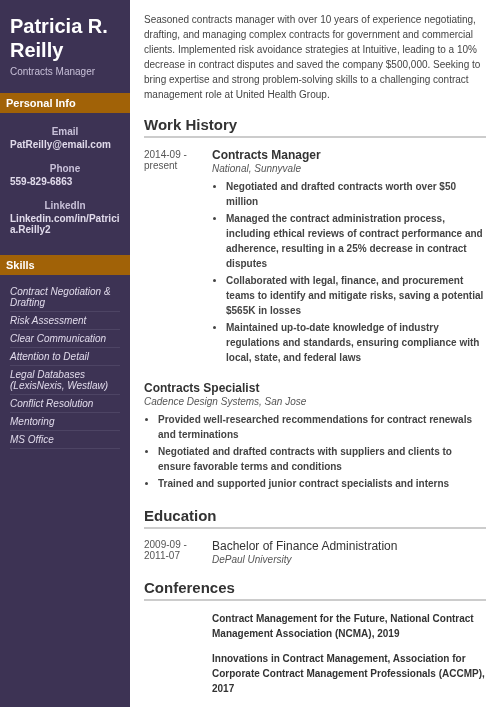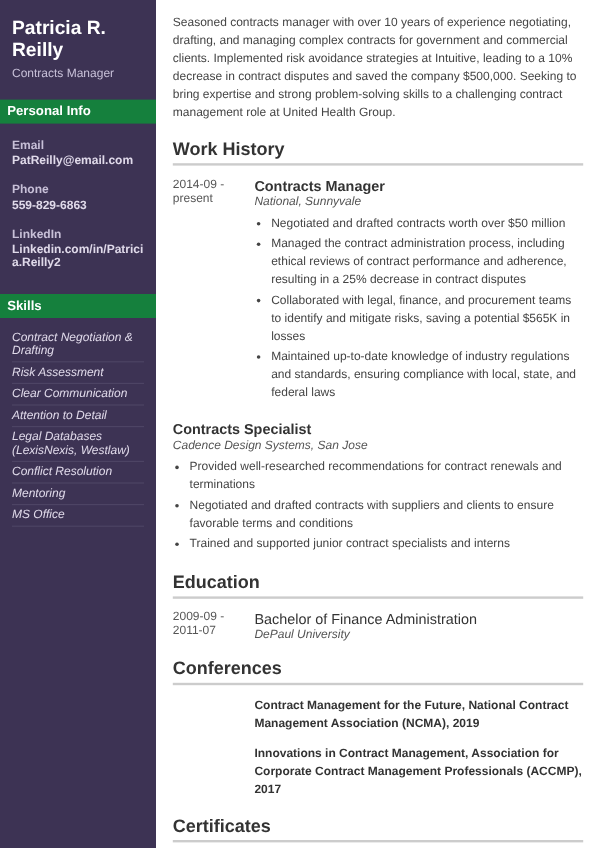--- a/index.html
+++ b/index.html
@@ -18,45 +18,46 @@
     
     .sidebar {
       width: 130px;
       min-height: 707px;
       background: #3d3354;
       color: #fff;
       padding: 14px 10px;
       flex-shrink: 0;
     }
     .sidebar-name {
-      font-size: 16px;
+      font-size: 20px;
       font-weight: bold;
       line-height: 1.2;
       margin-bottom: 4px;
       color: #fff;
     }
     .sidebar-title {
       font-size: 10px;
       color: #c8c0d8;
       margin-bottom: 16px;
     }
     .sidebar-section-title {
       font-size: 11px;
       font-weight: bold;
       color: #fff;
-      background: #15803d;
+      background: #a16207;
       padding: 4px 6px;
       margin: 0 -10px 8px -10px;
     }
     .sidebar-label {
       font-size: 10px;
       font-weight: bold;
       color: #c8c0d8;
       margin-bottom: 2px;
       margin-top: 13px;
+      text-align: center;
     }
     .sidebar-value {
       font-size: 10px;
       color: #e0daea;
       margin-bottom: 2px;
       word-break: break-all;
       font-weight: bold;
     }
     .sidebar-skills-section {
       margin-top: 20px;
@@ -119,20 +120,21 @@
       margin-bottom: 5px;
     }
     .job-bullets {
       padding-left: 14px;
     }
     .job-bullets li {
       font-size: 10px;
       color: #444;
       line-height: 1.5;
       margin-bottom: 2px;
+      font-weight: bold;
     }
     .edu-entry {
       display: flex;
       margin-bottom: 10px;
     }
     .edu-date {
       width: 68px;
       font-size: 10px;
       color: #555;
       flex-shrink: 0;

